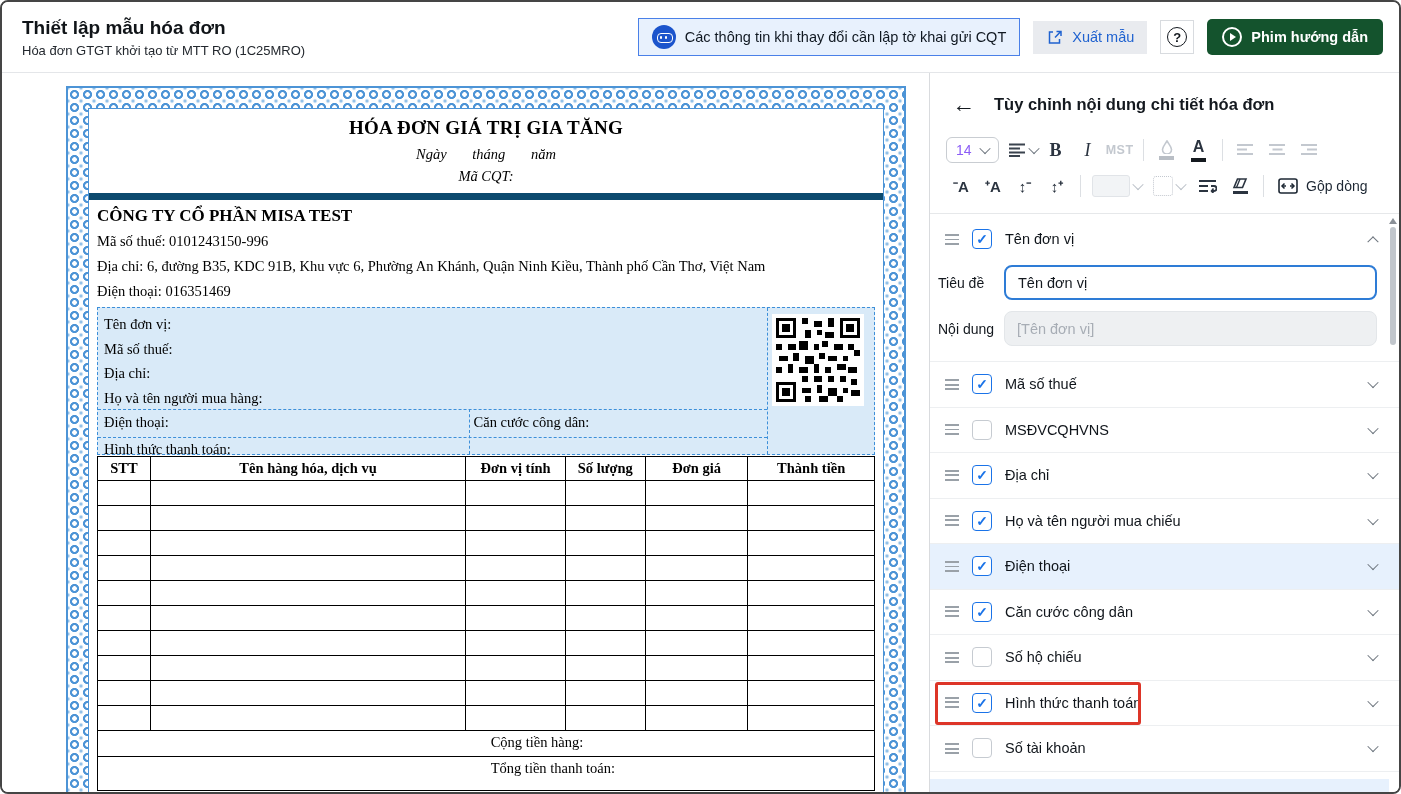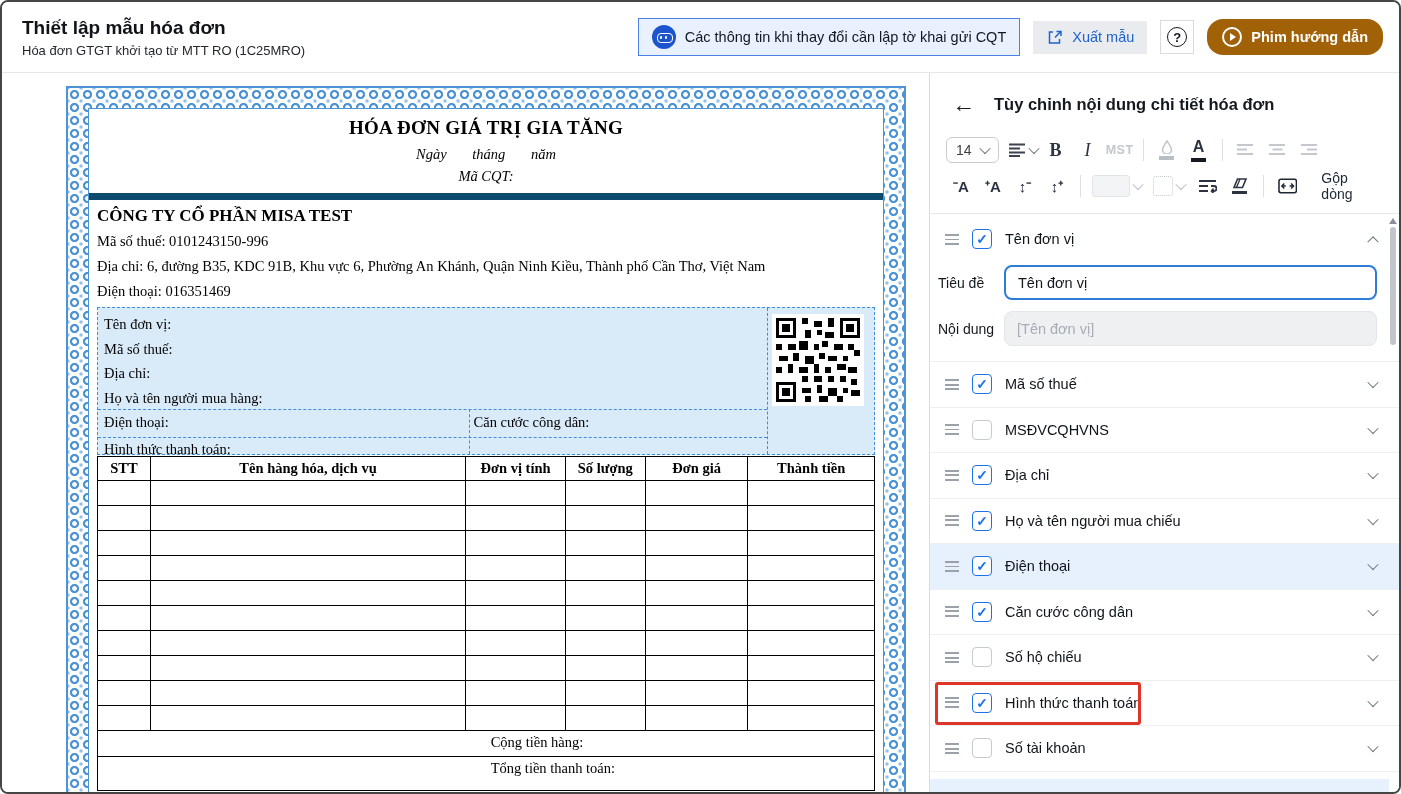--- a/index.html
+++ b/index.html
@@ -34,21 +34,21 @@
                    border:1.6px solid #fff; border-radius:4px; background:#1b54cc; }
   .robot::after  { content:""; position:absolute; left:8px; top:11px; width:2.5px; height:2.5px;
                    background:#fff; border-radius:50%; box-shadow: 5px 0 0 #fff; }
 
   .btn-export { background: #e9ebef; padding: 8px 13px; color: #1f62d0; }
   .btn-help { width: 34px; height: 34px; justify-content: center; background:#fff;
               border: 1px solid #d8dbdf; padding: 0; }
   .help-circle { width: 20px; height: 20px; border: 1.7px solid #14191f; border-radius: 50%;
                  display:flex; align-items:center; justify-content:center;
                  font-size: 13px; font-weight: bold; color:#14191f; }
-  .btn-video { background: #a16207; color: #fff; font-weight: bold; padding: 8px 15px; border-radius: 16px; }
+  .btn-video { background: #14532d; color: #fff; font-weight: bold; padding: 8px 15px; border-radius: 5px; }
   .play-circle { width: 20px; height: 20px; border: 2px solid #fff; border-radius: 50%;
                  display:flex; align-items:center; justify-content:center; }
   .play-tri { width:0; height:0; border-left: 6px solid #fff; border-top: 4px solid transparent;
               border-bottom: 4px solid transparent; margin-left: 2px; }
 
   
   .main { display: flex; height: 719px; }
   .canvas { flex: 1; position: relative; overflow: hidden; background: #fff; }
 
   
@@ -110,34 +110,34 @@
   .p-head { display: flex; align-items: center; gap: 19px; padding: 20px 18px 14px 22px; }
   .back-arrow { font-size: 23px; color: #14191f; line-height: 1; cursor: pointer; }
   .p-title { font-size: 16.5px; font-weight: bold; color: #14191f; }
 
   .p-toolbar { padding: 2px 12px 9px 16px; border-bottom: 1px solid #e6e8ea; }
   .tb-row { display: flex; align-items: center; gap: 2px; height: 36px; }
   .tb-btn { min-width: 30px; height: 30px; display: flex; align-items: center; justify-content: center;
             gap: 4px; border-radius: 4px; cursor: pointer; color: #2b3440; }
   .tb-sep { width: 1px; height: 22px; background: #dcdfe3; margin: 0 6px; }
   .size-select { border: 1px solid #c9cdd2; border-radius: 6px; padding: 4px 9px; display: flex;
-                 align-items: center; gap: 9px; font-size: 14px; color: #404040; margin-right: 8px; }
+                 align-items: center; gap: 9px; font-size: 14px; color: #8b5cf6; margin-right: 8px; }
   .chev { width: 8px; height: 8px; border-right: 1.6px solid #6d757e; border-bottom: 1.6px solid #6d757e;
           transform: rotate(45deg) translate(-1px,-1px); }
   .chev.light { border-color: #b9bfc7; }
   .chev.up { transform: rotate(-135deg) translate(-2px,-2px); }
   .tb-bold { font-family: "Liberation Serif", serif; font-weight: bold; font-size: 18px; }
   .tb-italic { font-family: "Liberation Serif", serif; font-style: italic; font-size: 18px; }
   .tb-mst { font-size: 12.5px; font-weight: bold; color: #c3c8cf; letter-spacing: .5px; }
   .underbar { position: relative; display: flex; flex-direction: column; align-items: center; gap: 2px; }
   .bar { width: 15px; height: 3.5px; }
   .tb-glyph { font-size: 15px; font-weight: bold; }
   .disabled-swatch { width: 38px; height: 22px; border: 1px solid #e1e4e8; background: #f2f4f6; border-radius: 3px; }
   .dotted-sq { width: 20px; height: 20px; border: 1.6px dotted #c3c8cf; border-radius: 3px; }
-  .merge-btn { display: flex; align-items: center; gap: 24px; padding: 0 6px; font-size: 14px; color: #1d2733; }
+  .merge-btn { display: flex; align-items: center; gap: 8px; padding: 0 6px; font-size: 14px; color: #1d2733; }
 
   .p-body { flex: 1; position: relative; overflow: hidden; }
   .sec-head { display: flex; align-items: center; gap: 13px; padding: 15px 22px 11px 15px; }
   .handle { width: 14px; height: 11px; flex: 0 0 14px;
             background: linear-gradient(#9aa1a8 0 2px, transparent 2px 4.5px,
                         #9aa1a8 4.5px 6.5px, transparent 6.5px 9px, #9aa1a8 9px 11px); cursor: grab; }
   .cb { width: 20px; height: 20px; border-radius: 4px; background: #fff; flex: 0 0 20px;
         display: flex; align-items: center; justify-content: center; cursor: pointer; }
   .cb.on  { border: 1.6px solid #1a73e8; }
   .cb.on::after { content: "✓"; color: #1a73e8; font-size: 14px; font-weight: bold; }

